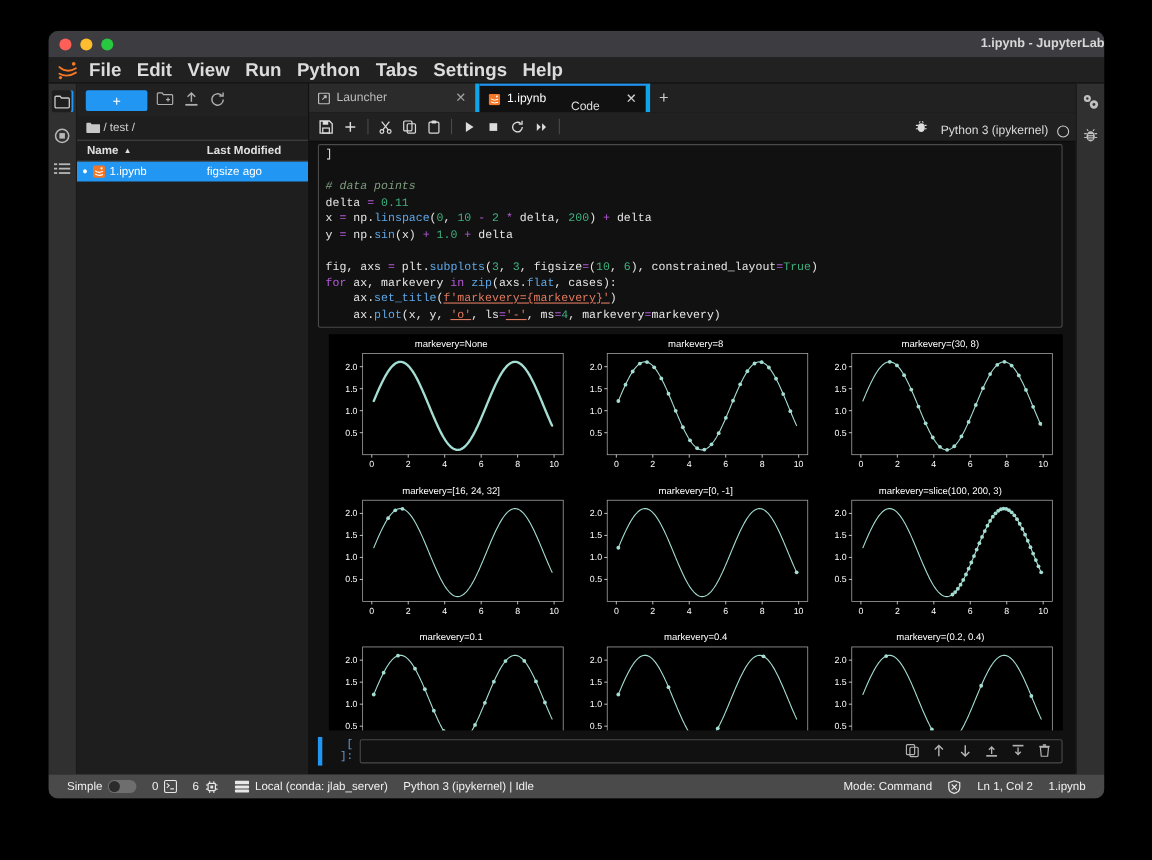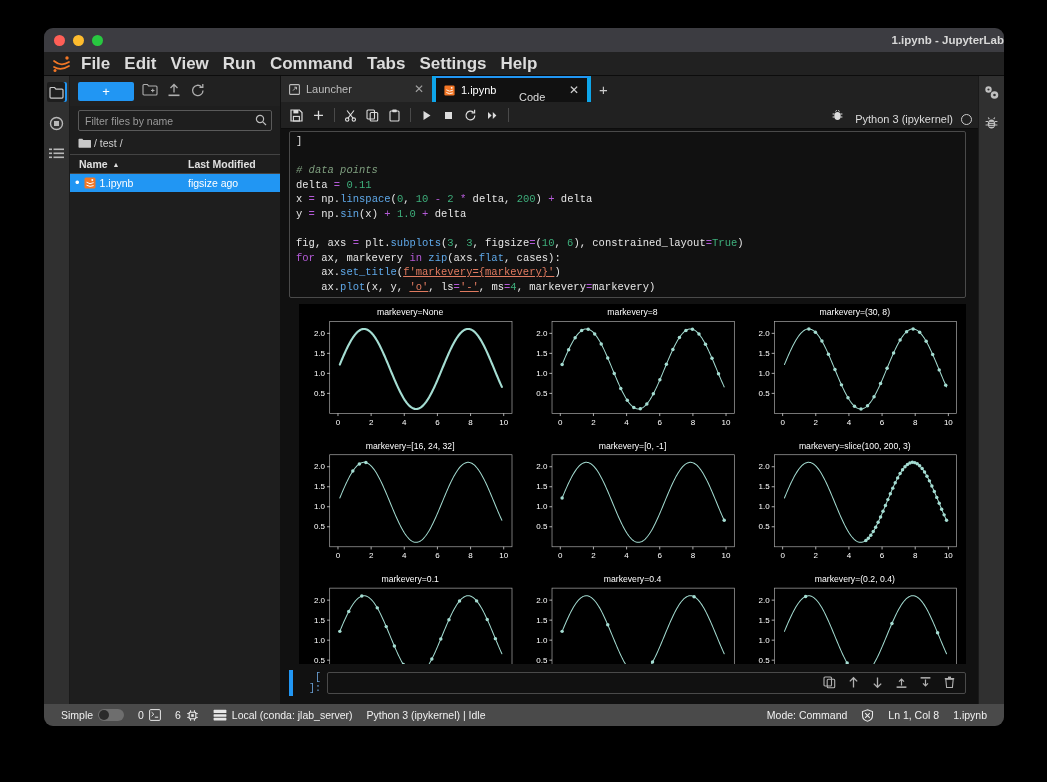--- a/index.html
+++ b/index.html
@@ -200,21 +200,21 @@
         <circle cx="17" cy="4" r="1.7" fill="#f37726"></circle>
         <path d="M4 7 Q11 13 19 8" stroke="#f37726" stroke-width="1.7" fill="none" stroke-linecap="round"></path>
         <path d="M4 13 Q11 17 19 12" stroke="#f37726" stroke-width="1.7" fill="none" stroke-linecap="round"></path>
         <circle cx="5" cy="16.5" r="1.5" fill="#f37726"></circle>
       </svg>
     </div>
     <div class="mi">File</div>
     <div class="mi">Edit</div>
     <div class="mi">View</div>
     <div class="mi">Run</div>
-    <div class="mi">Command</div>
+    <div class="mi">Python</div>
     <div class="mi">Tabs</div>
     <div class="mi">Settings</div>
     <div class="mi">Help</div>
   </div>
 
   <div id="body">
 
     <div id="leftbar">
       <div class="sbicon active">
         <svg width="15" height="13" viewBox="0 0 15 13">
@@ -257,29 +257,20 @@
           </svg>
         </span>
         <span class="fbicon">
           <svg width="16" height="15" viewBox="0 0 16 15">
             <path d="M13 7.5a5.2 5.2 0 11-1.6-3.8" stroke="#c8c8c8" stroke-width="1.3" fill="none"></path>
             <path d="M12.8 1v3.3H9.4" stroke="#c8c8c8" stroke-width="1.3" fill="none"></path>
           </svg>
         </span>
       </div>
 
-      <div id="filter-wrap">
-        <input id="filter-input" type="text" placeholder="Filter files by name" style="">
-        <span id="search-ic">
-          <svg width="12" height="12" viewBox="0 0 12 12">
-            <circle cx="5" cy="5" r="3.6" fill="none" stroke="#bdbdbd" stroke-width="1.2"></circle>
-            <path d="M7.8 7.8L11 11" stroke="#bdbdbd" stroke-width="1.2"></path>
-          </svg>
-        </span>
-      </div>
 
       <div id="breadcrumb">
         <svg width="13" height="11" viewBox="0 0 13 11">
           <path d="M0.5 1.5a.8.8 0 01.8-.8h3l1 1.2h7a.8.8 0 01.8.8v6.3a.8.8 0 01-.8.8H1.3a.8.8 0 01-.8-.8z" fill="#c8c8c8"></path>
         </svg>
         <span>/ test /</span>
       </div>
 
       <div id="fb-head">
         <div class="c1">
@@ -844,17 +835,17 @@
     </div>
     <div class="sb-item">Python 3 (ipykernel) | Idle</div>
     <div class="sb-spacer"></div>
     <div class="sb-item">Mode: Command</div>
     <div class="sb-item">
       <svg width="13" height="13" viewBox="0 0 13 13">
         <path d="M6.5 0.8l5 1.8v4c0 3-2.2 5-5 5.6-2.8-.6-5-2.6-5-5.6v-4z" fill="none" stroke="#e8e8e8" stroke-width="1.1"></path>
         <path d="M4.2 4.2l4.6 4.6M8.8 4.2L4.2 8.8" stroke="#e8e8e8" stroke-width="1.1"></path>
       </svg>
     </div>
-    <div class="sb-item">Ln 1, Col 8</div>
+    <div class="sb-item">Ln 1, Col 2</div>
     <div class="sb-item">1.ipynb</div>
   </div>
 
 </div>
 
 </body></html>

